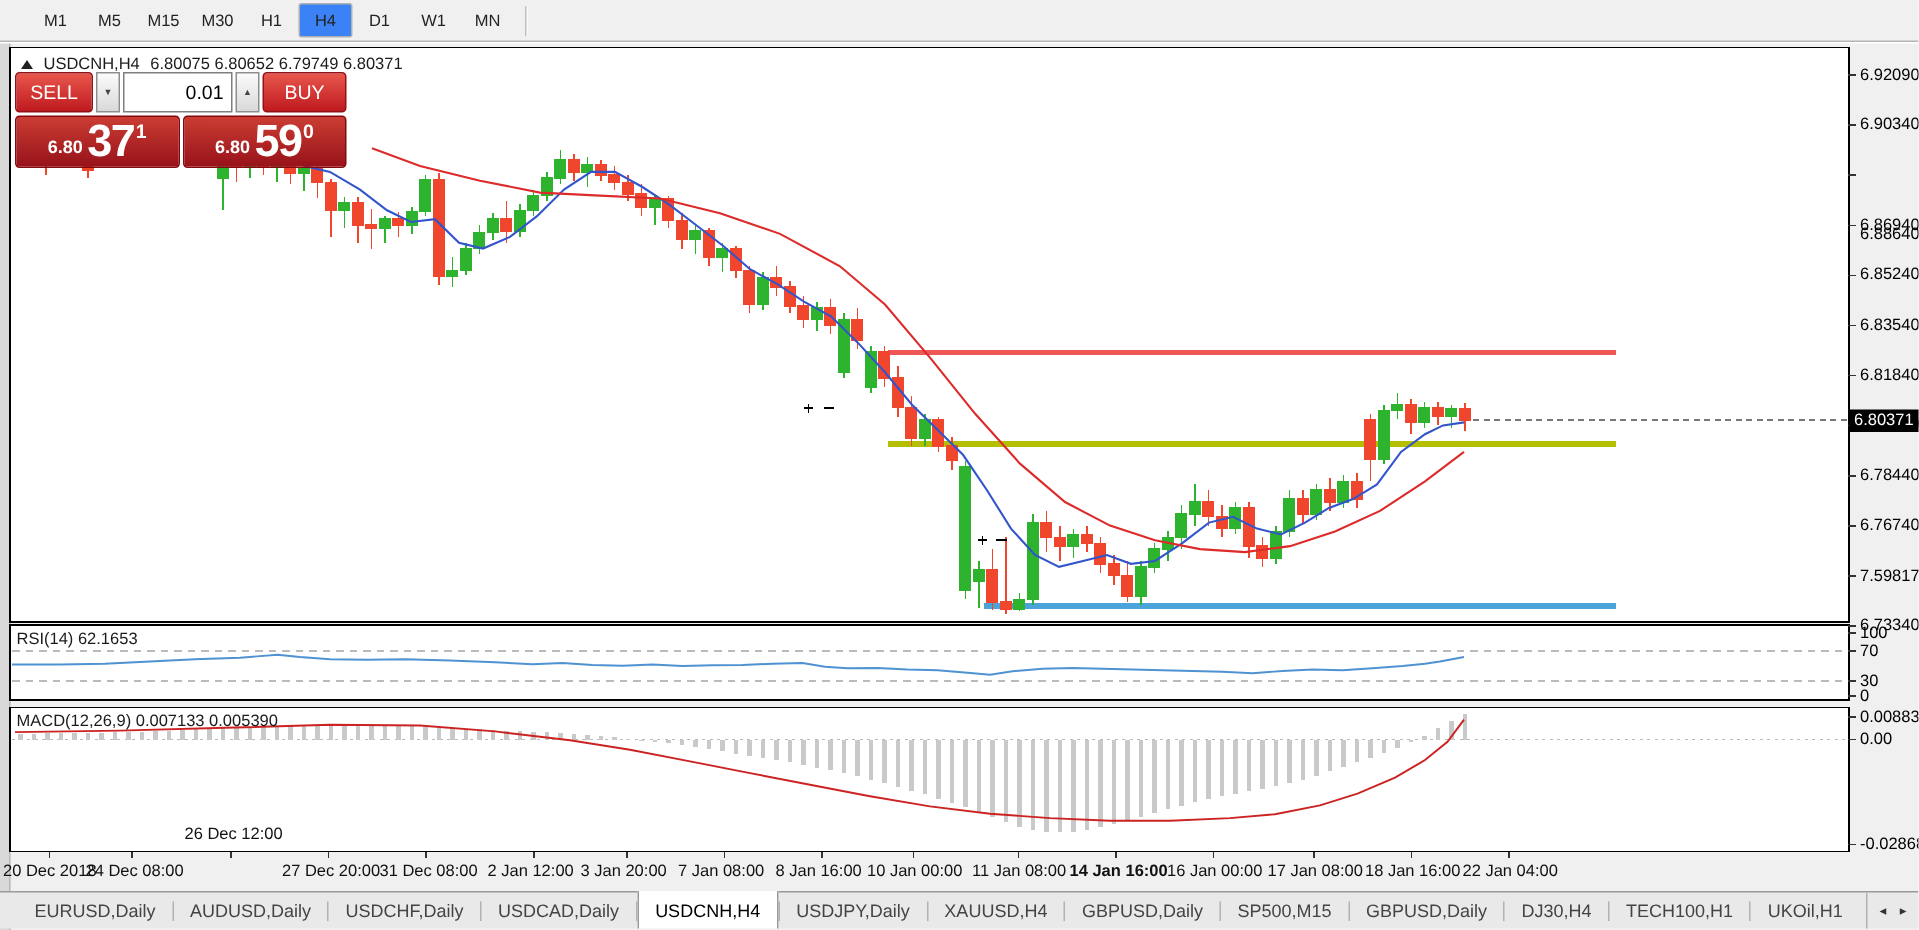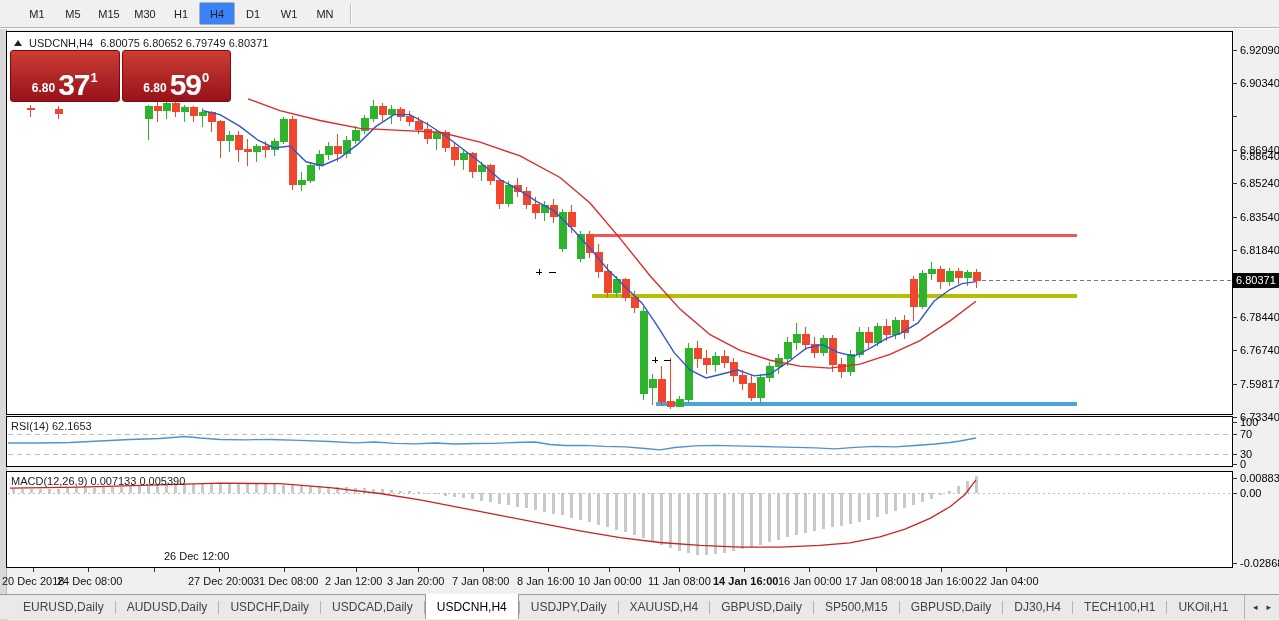--- a/index.html
+++ b/index.html
@@ -22,21 +22,21 @@
   
   .trade-panel{position:absolute;left:10px;top:48px;width:221px;z-index:25;font-family:"Liberation Sans",sans-serif}
   .tp-row1{display:flex;height:27px;gap:2px}
   .red-btn{background:linear-gradient(#e8574c,#bf1a20);border:1px solid #931016;border-radius:3px;color:#fff;
            font-size:13px;display:flex;align-items:center;justify-content:center;flex:0 0 50px}
   .red-btn.buy{flex:0 0 54px}
   .spin{flex:0 0 14px;background:linear-gradient(#fbfbfb,#d9d9d9);border:1px solid #8e8e8e;display:flex;
         align-items:center;justify-content:center;font-size:6px;color:#444}
   .vol{flex:1;background:#fff;border:1px solid #7f7f7f;display:flex;align-items:center;justify-content:flex-end;
        padding-right:5px;font-size:13px;color:#000}
-  .tp-row2{display:flex;gap:2px;margin-top:2px;height:52px}
+  .tp-row2{display:flex;gap:2px;margin-top:2px;height:35px}
   .big-box{flex:1;background:linear-gradient(#cb3d33,#97121a);border:1px solid #83090f;border-radius:3px;color:#fff;
            display:flex;align-items:flex-end;justify-content:center;padding-bottom:2px}
   .bp-small{font-size:12px;font-weight:bold;margin:0 3px 4px 0}
   .bp-big{font-size:30px;line-height:28px;font-weight:bold;letter-spacing:-1px}
   .bp-sup{font-size:13px;font-weight:bold;margin:0 0 14px 1px}
   
   .ind-label{position:absolute;font-size:11px;color:#1b1b1b;z-index:20}
   
   .ax-label{position:absolute;left:1240px;font-size:11px;color:#000;z-index:12;white-space:nowrap}
   .cur-price{position:absolute;left:1233px;width:46px;height:15px;background:#000;color:#fff;font-size:11px;
@@ -426,20 +426,27 @@
     <line x1="1006" y1="568" x2="1006" y2="572" stroke="#333" shape-rendering="crispEdges"></line>
   </svg>
 
 <div class="chart-title">
   <span class="tri"></span>
   <span>USDCNH,H4</span>
   <span>6.80075 6.80652 6.79749 6.80371</span>
 </div>
 
 <div class="trade-panel">
+  <div class="tp-row1">
+    <div class="red-btn">SELL</div>
+    <div class="spin">▼</div>
+    <div class="vol">0.01</div>
+    <div class="spin">▲</div>
+    <div class="red-btn buy">BUY</div>
+  </div>
   <div class="tp-row2">
     <div class="big-box">
       <span class="bp-small">6.80</span>
       <span class="bp-big">37</span>
       <span class="bp-sup">1</span>
     </div>
     <div class="big-box">
       <span class="bp-small">6.80</span>
       <span class="bp-big">59</span>
       <span class="bp-sup">0</span>
@@ -469,21 +476,21 @@
     <div class="ax-label" style="top: 427.5px;">70</div>
     <div class="ax-label" style="top: 447.5px;">30</div>
     <div class="ax-label" style="top: 457.5px;">0</div>
     <div class="ax-label" style="top: 471.5px;">0.008839</div>
     <div class="ax-label" style="top: 486.5px;">0.00</div>
     <div class="ax-label" style="top: 556.5px;">-0.028683</div>
   </div>
 <div id="timeLabels">
     <div class="t-label" style="left: 2px; top: 575px;">20 Dec 2018</div>
     <div class="t-label" style="left: 57px; top: 575px;">24 Dec 08:00</div>
-    <div class="t-label" style="left: 123px; top: 550px; margin-left: 41px;">26 Dec 12:00</div>
+    <div class="t-label" style="left: 123px; top: 550px;">26 Dec 12:00</div>
     <div class="t-label" style="left: 188px; top: 575px;">27 Dec 20:00</div>
     <div class="t-label" style="left: 253px; top: 575px;">31 Dec 08:00</div>
     <div class="t-label" style="left: 325px; top: 575px;">2 Jan 12:00</div>
     <div class="t-label" style="left: 387px; top: 575px;">3 Jan 20:00</div>
     <div class="t-label" style="left: 452px; top: 575px;">7 Jan 08:00</div>
     <div class="t-label" style="left: 517px; top: 575px; text-align: center;">8 Jan 16:00</div>
     <div class="t-label" style="left: 578px; top: 575px;">10 Jan 00:00</div>
     <div class="t-label" style="left: 648px; top: 575px;">11 Jan 08:00</div>
     <div class="t-label" style="left: 713px; top: 575px; font-weight: bold;">14 Jan 16:00</div>
     <div class="t-label" style="left: 778px; top: 575px;">16 Jan 00:00</div>

